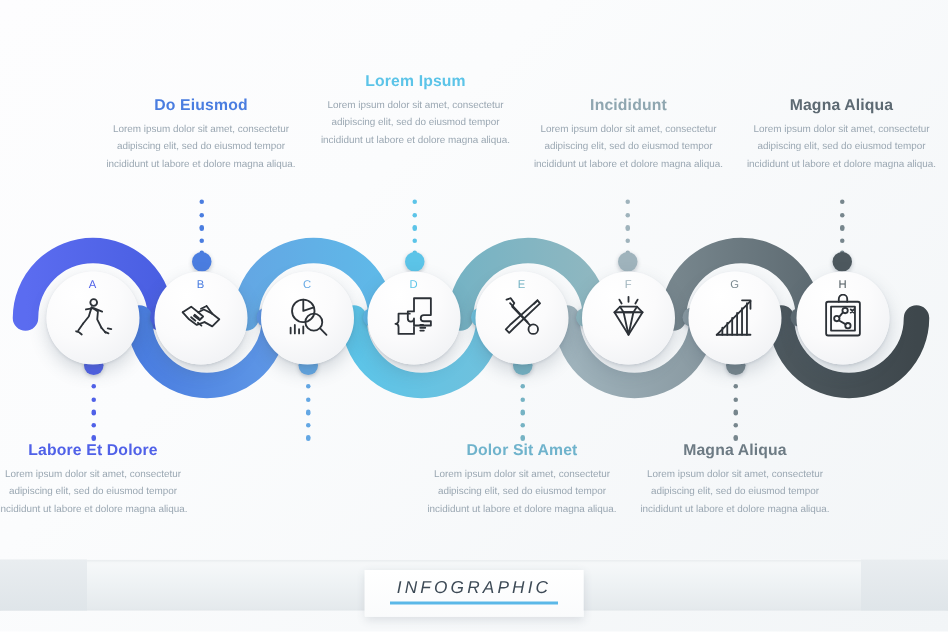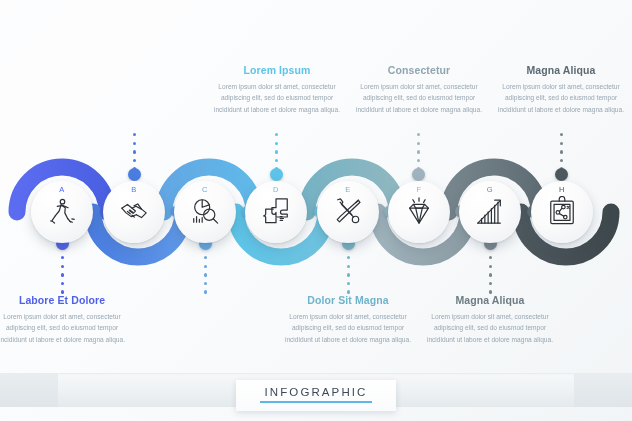--- a/index.html
+++ b/index.html
@@ -76,25 +76,26 @@
     z-index: 2;
   }
   #ribbon::before, #ribbon::after {
     content:""; position:absolute; top:0; width:58px; height:34px;
     background: linear-gradient(180deg,#e9edf0,#dfe5e9);
   }
   #ribbon::before { left:0; } #ribbon::after { right:0; }
   #logo {
     position: absolute; left: 50%; bottom: 10px;
     transform: translateX(-50%);
-    width: 160px; text-align: center;
+    width: 146px; text-align: center;
     background: linear-gradient(180deg,#ffffff,#fafbfc);
     padding: 5px 0 6px;
     box-shadow: 0 2px 6px rgba(75,90,105,.16);
     z-index: 7;
+    font-style: italic;
   }
   #logo .l1 {
     font-size: 11.5px; letter-spacing: 2.1px; color: #3d4a56;
     font-weight: 400; line-height: 1.25;
   }
   #logo .rule { width: 112px; height: 1.6px; background:#5bb8e8; margin: 2px auto 2px; }
   #logo .l2 { font-size: 7.6px; letter-spacing: 3.2px; color:#6d7a86; }
 </style>
 </head>
 <body>
@@ -332,39 +333,43 @@
         <path d="M13 5.5 v-2 a3 3 0 0 1 6 0 v2"></path>
         <circle cx="17.5" cy="11.8" r="1.9"></circle>
         <circle cx="11.6" cy="17.5" r="1.9"></circle>
         <circle cx="19.5" cy="22.5" r="1.9"></circle>
         <path d="M13.3 16.3 L15.8 13.2 M13.2 18.8 L18 21.6"></path>
         <path d="M21.5 11 l2.2 2.2 M23.7 11 l-2.2 2.2"></path>
       </svg>
     </span>
   </div>
 
-  <div class="txt" style="left:209px; top:64px;">
+  <div class="txt" style="left:66px; top:64px;">
+    <h3 style="color:#4a7de0">Do Eiusmod</h3>
+    <p>Lorem ipsum dolor sit amet, consectetur adipiscing elit, sed do eiusmod tempor incididunt ut labore et dolore magna aliqua.</p>
+  </div>
+  <div class="txt" style="left:209px; top:48px;">
     <h3 style="color:#5cc4e8">Lorem Ipsum</h3>
     <p>Lorem ipsum dolor sit amet, consectetur adipiscing elit, sed do eiusmod tempor incididunt ut labore et dolore magna aliqua.</p>
   </div>
   <div class="txt" style="left:351px; top:64px;">
-    <h3 style="color:#8fa6b0">Consectetur</h3>
+    <h3 style="color:#8fa6b0">Incididunt</h3>
     <p>Lorem ipsum dolor sit amet, consectetur adipiscing elit, sed do eiusmod tempor incididunt ut labore et dolore magna aliqua.</p>
   </div>
   <div class="txt" style="left:493px; top:64px;">
     <h3 style="color:#5d6a73">Magna Aliqua</h3>
     <p>Lorem ipsum dolor sit amet, consectetur adipiscing elit, sed do eiusmod tempor incididunt ut labore et dolore magna aliqua.</p>
   </div>
 
   <div class="txt" style="left:-6px; top:294px;">
     <h3 style="color:#5061e8">Labore Et Dolore</h3>
     <p>Lorem ipsum dolor sit amet, consectetur adipiscing elit, sed do eiusmod tempor incididunt ut labore et dolore magna aliqua.</p>
   </div>
   <div class="txt" style="left:280px; top:294px;">
-    <h3 style="color:#6fb3cc">Dolor Sit Magna</h3>
+    <h3 style="color:#6fb3cc">Dolor Sit Amet</h3>
     <p>Lorem ipsum dolor sit amet, consectetur adipiscing elit, sed do eiusmod tempor incididunt ut labore et dolore magna aliqua.</p>
   </div>
   <div class="txt" style="left:422px; top:294px;">
     <h3 style="color:#6d7b84">Magna Aliqua</h3>
     <p>Lorem ipsum dolor sit amet, consectetur adipiscing elit, sed do eiusmod tempor incididunt ut labore et dolore magna aliqua.</p>
   </div>
 
   <div id="ribbon"></div>
   <div id="logo">
     <div class="l1">INFOGRAPHIC</div>

